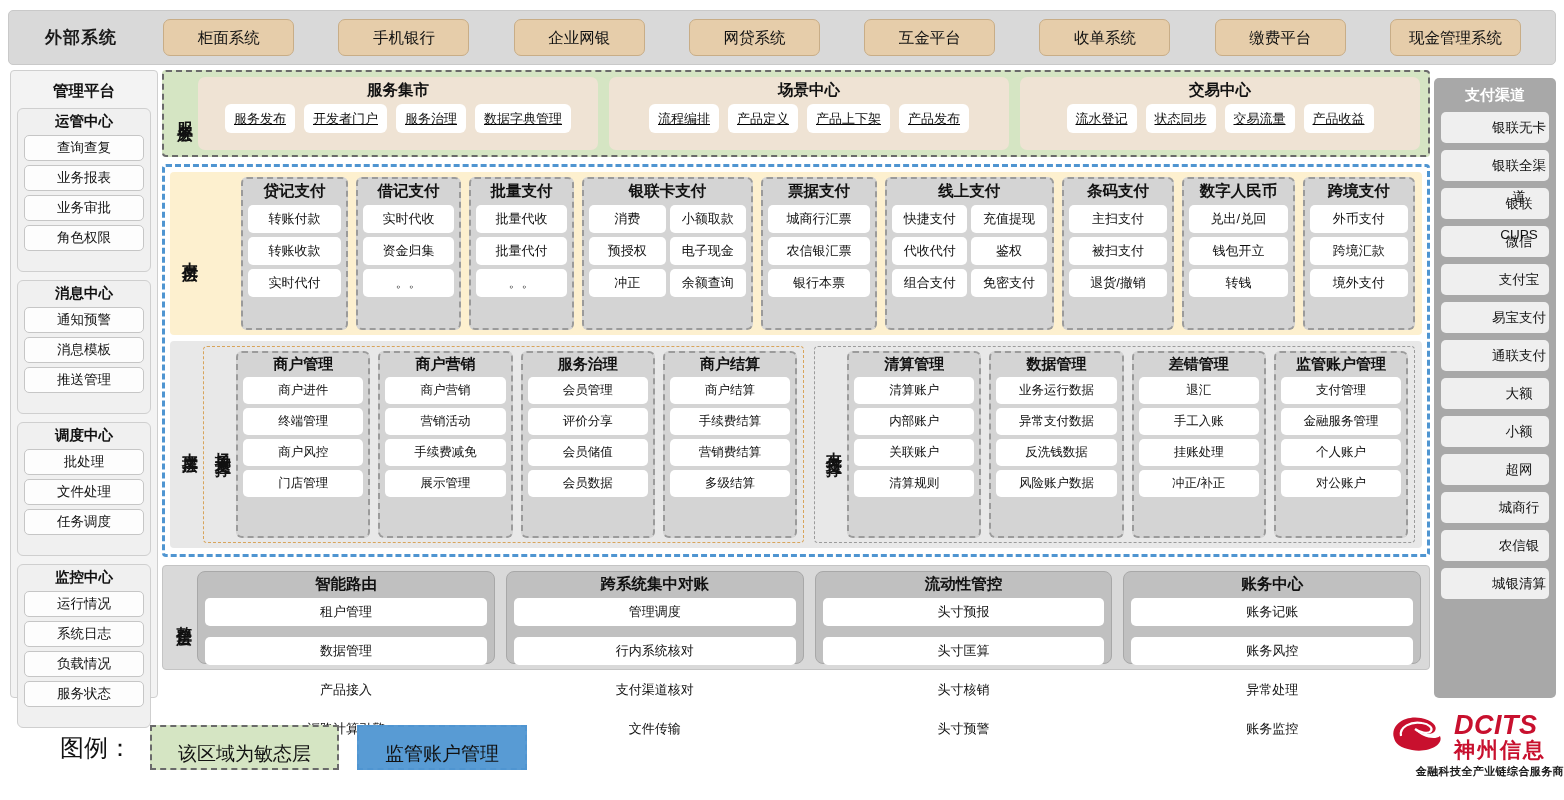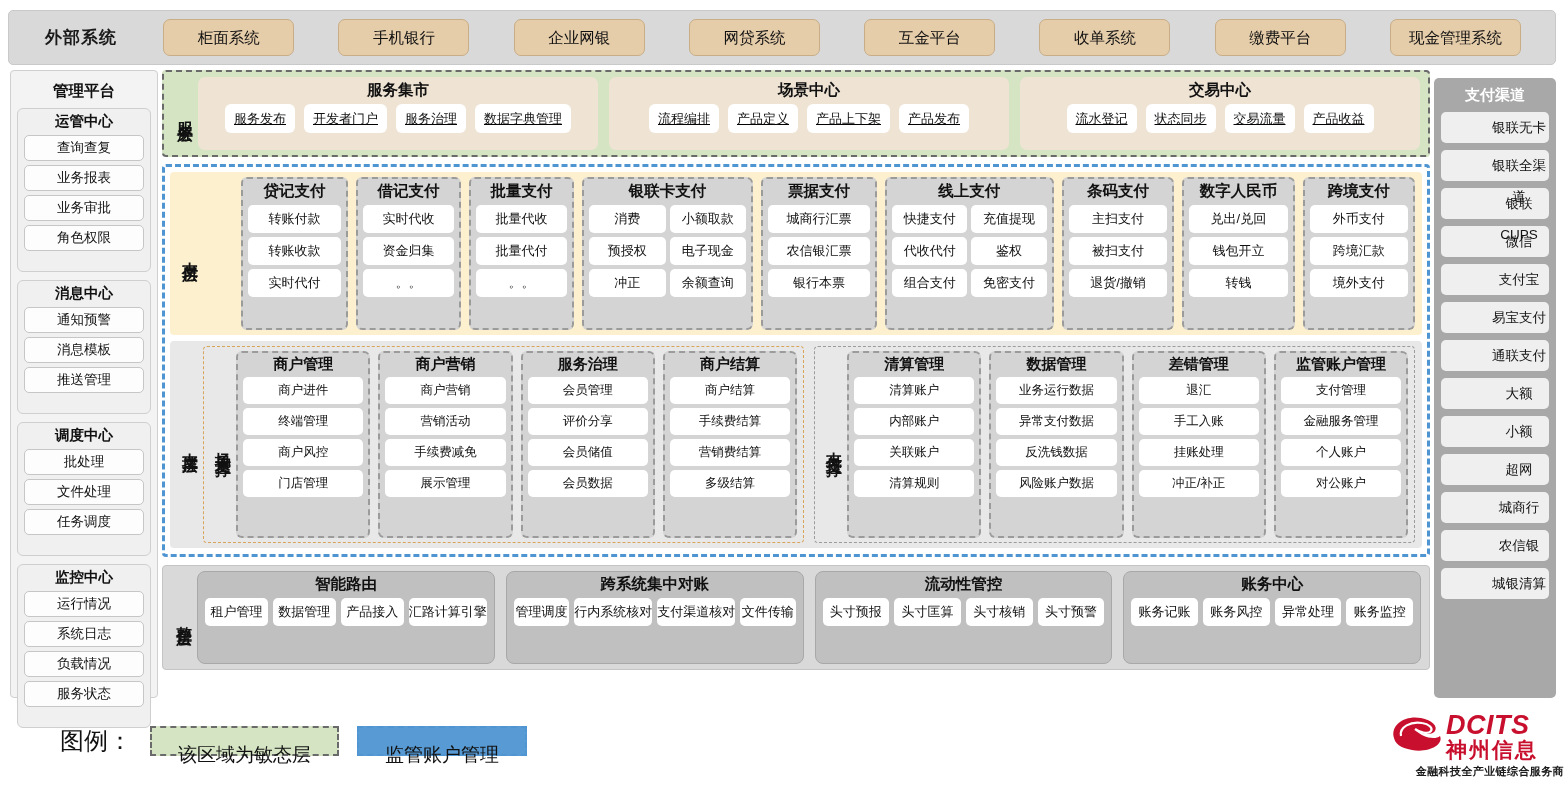--- a/index.html
+++ b/index.html
@@ -136,39 +136,39 @@
   .int-layer {
     margin-top: 8px; background: #d9d9d9; border: 1px solid #c4c4c4; border-radius: 4px;
     height: 105px; display: flex; align-items: center; padding: 5px 8px;
   }
   .int-groups { display: flex; flex: 1; gap: 11px; height: 100%; }
   .int-card {
     flex: 1; background: #c0c0c0; border: 1px solid #a8a8a8; border-radius: 8px;
     display: flex; flex-direction: column; align-items: center; padding: 1px 7px 5px;
   }
   .int-card-title { font-size: 15.5px; font-weight: bold; color: #111; padding: 1px 0 3px; }
-  .int-grid { display: grid; grid-template-columns: 1fr 1fr 1fr 1fr; gap: 5px; width: 100%; }
+  .int-grid { display: grid; grid-template-columns: 1fr; gap: 11px; width: 100%; }
   .int-chip {
     background: #ffffff; border-radius: 5px; height: 28px; line-height: 28px;
     text-align: center; font-size: 13px; color: #111; white-space: nowrap;
   }
 
   
   .legend { position: absolute; left: 60px; top: 725px; display: flex; align-items: center; gap: 18px; }
   .legend-label { font-size: 24px; color: #111; }
   .legend-chip {
-    height: 30px; line-height: 43px; text-align: center; font-size: 19px; color: #111;
+    height: 45px; line-height: 43px; text-align: center; font-size: 19px; color: #111;
     border: 2px dashed #6a6a6a; padding: 5px 26px;
   }
   .legend-chip.agile { background: #d5e5c3; }
   .legend-chip.stable { background: #589bd4; border-color: #4f95d1; }
 
   
   .logo { position: absolute; left: 1388px; top: 712px; width: 176px; }
-  .logo-row { display: flex; align-items: center; gap: 0; }
+  .logo-row { display: flex; align-items: center; gap: 8px; }
   .logo-mark { flex: none; }
   .logo-text { line-height: 1; }
   .logo-en { font-size: 27px; font-weight: bold; color: #c8102e; letter-spacing: 0.5px; font-style: italic; }
   .logo-cn { font-size: 21px; font-weight: bold; color: #c8102e; letter-spacing: 2px; }
   .logo-tag { font-size: 11px; font-weight: bold; color: #1a1a1a; margin-top: 4px; text-align: right; letter-spacing: 0.4px; }
 </style>
 </head>
 <body>
 
 <div id="root">

